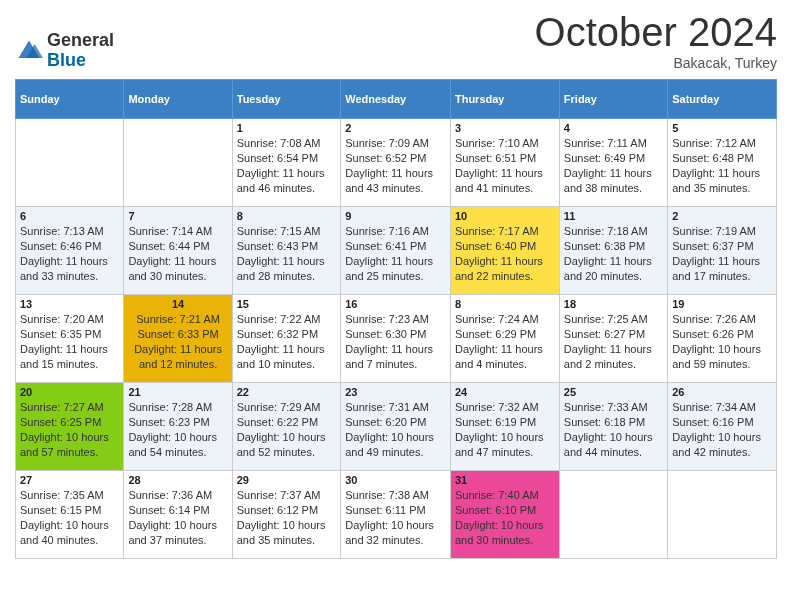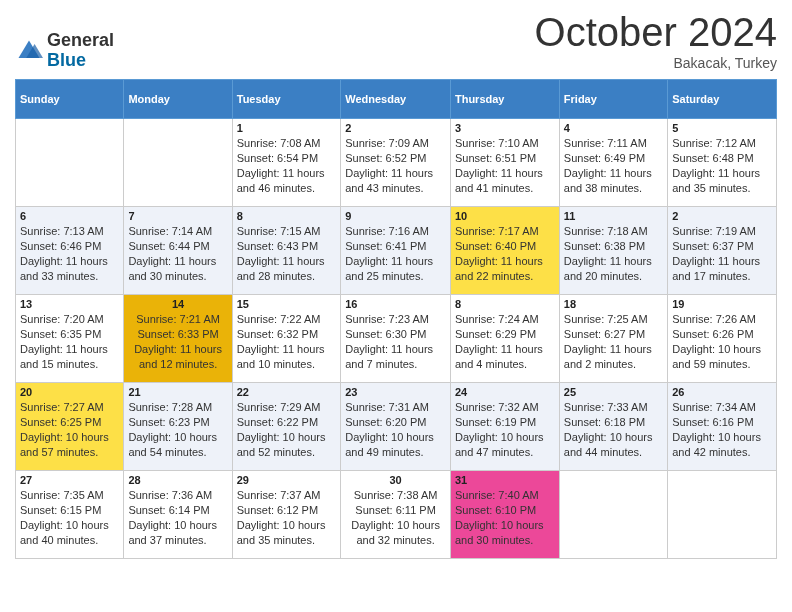--- a/index.html
+++ b/index.html
@@ -239,21 +239,21 @@
           </div>
           </td>
           <td style="background: rgb(255, 255, 255);">
           <div class="day-number">19</div>
           <div class="day-info">
             Sunrise: 7:26 AM<br>Sunset: 6:26 PM<br>Daylight: 10 hours and 59 minutes.
           </div>
           </td>
         </tr>
         <tr>
-          <td style="background: #fde047;">
+          <td style="background: #84cc16;">
           <div class="day-number">20</div>
           <div class="day-info">
             Sunrise: 7:27 AM<br>Sunset: 6:25 PM<br>Daylight: 10 hours and 57 minutes.
           </div>
           </td>
           <td style="background: rgb(238, 242, 249);">
           <div class="day-number">21</div>
           <div class="day-info">
             Sunrise: 7:28 AM<br>Sunset: 6:23 PM<br>Daylight: 10 hours and 54 minutes.
           </div>
@@ -301,21 +301,21 @@
           <div class="day-info">
             Sunrise: 7:36 AM<br>Sunset: 6:14 PM<br>Daylight: 10 hours and 37 minutes.
           </div>
           </td>
           <td style="background: rgb(255, 255, 255);">
           <div class="day-number">29</div>
           <div class="day-info">
             Sunrise: 7:37 AM<br>Sunset: 6:12 PM<br>Daylight: 10 hours and 35 minutes.
           </div>
           </td>
-          <td style="background: rgb(255, 255, 255); text-align: center;">
+          <td style="background: rgb(255, 255, 255);">
           <div class="day-number">30</div>
           <div class="day-info">
             Sunrise: 7:38 AM<br>Sunset: 6:11 PM<br>Daylight: 10 hours and 32 minutes.
           </div>
           </td>
           <td style="background: #ec4899;">
           <div class="day-number">31</div>
           <div class="day-info">
             Sunrise: 7:40 AM<br>Sunset: 6:10 PM<br>Daylight: 10 hours and 30 minutes.
           </div>

